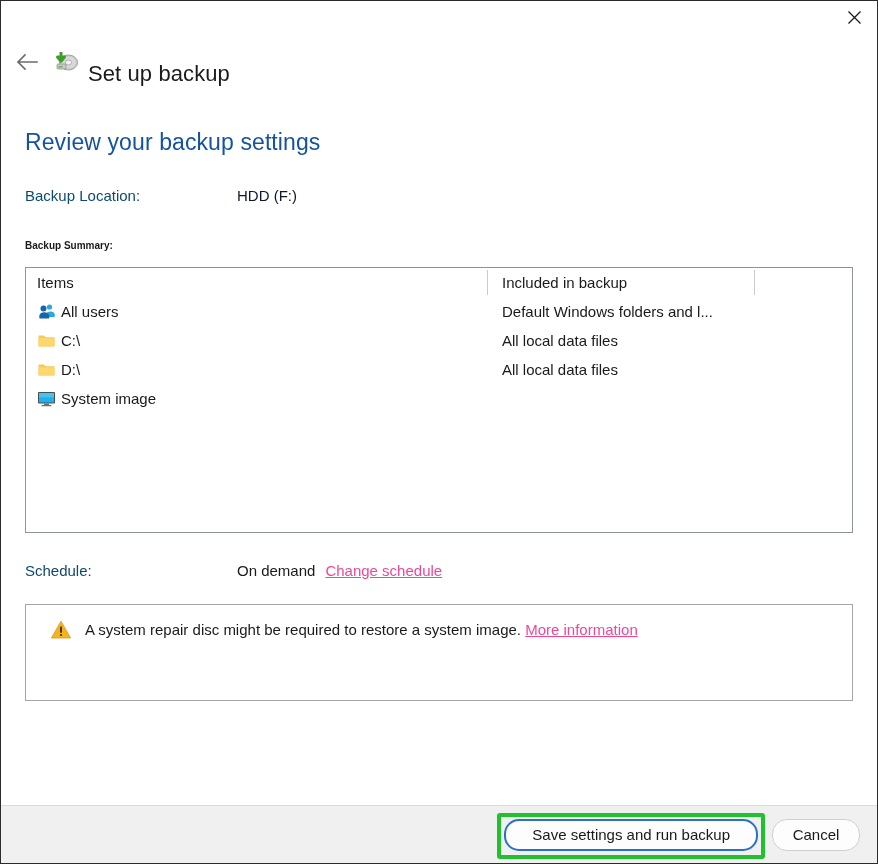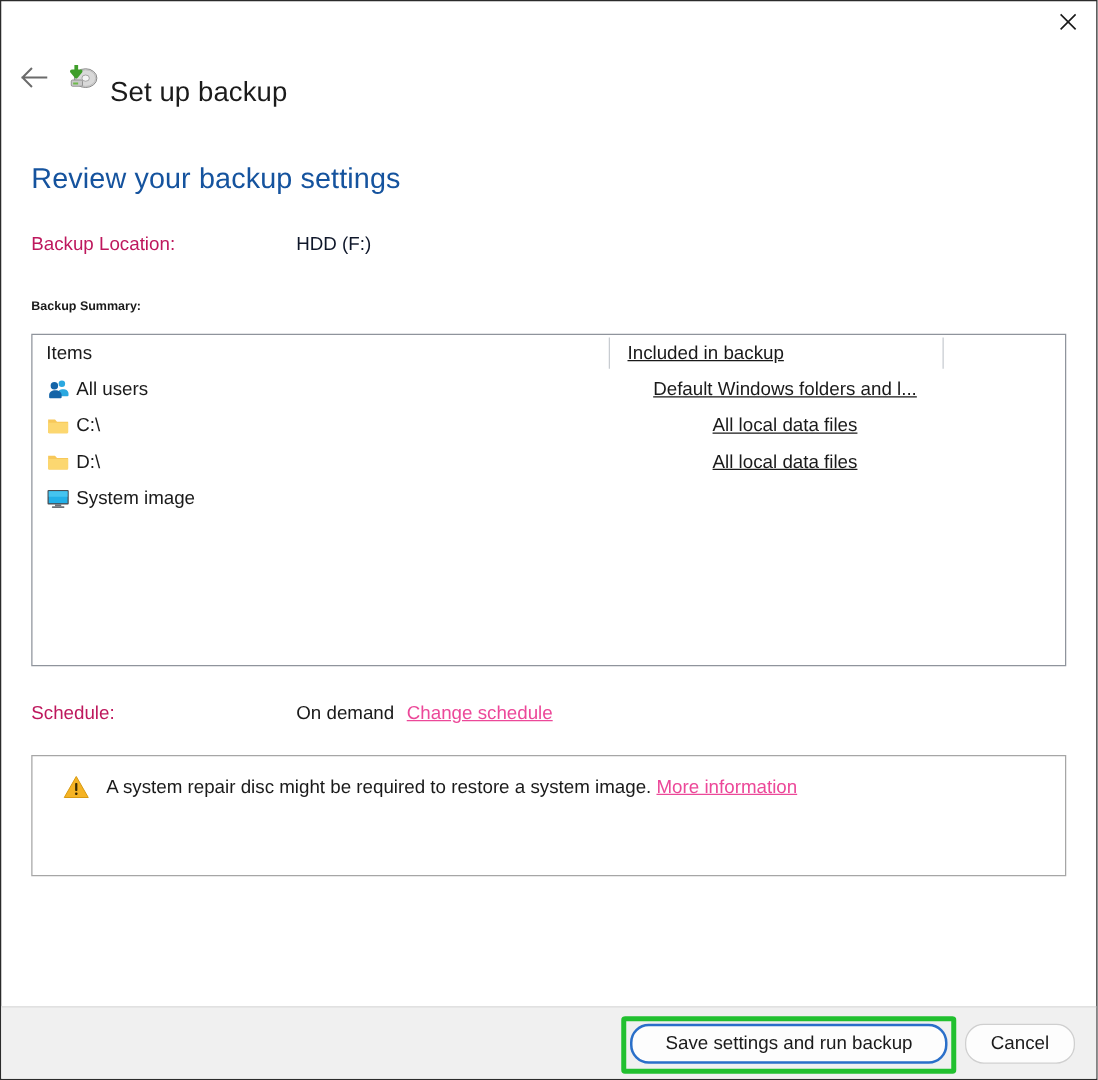--- a/index.html
+++ b/index.html
@@ -93,21 +93,21 @@
 
   .field-row {
     display: flex;
     margin-top: 31px;
     font-size: 15px;
     align-items: baseline;
   }
   .field-label {
     width: 212px;
     flex: 0 0 auto;
-    color: #be185d;
+    color: #0c4a6e;
   }
   .field-value { color: #0f172a; }
 
   .summary-label {
     margin-top: 36px;
     font-size: 10px;
     font-weight: bold;
   }
 
   
@@ -143,29 +143,27 @@
     padding-left: 11px;
     box-sizing: border-box;
   }
   .col-incl {
     width: 267px;
     flex: 0 0 auto;
     padding-left: 15px;
     box-sizing: border-box;
     white-space: nowrap;
     overflow: hidden;
-    text-decoration: underline;
   }
 
   .table-row {
     display: flex;
     height: 29px;
     align-items: center;
     font-size: 15px;
-    text-align: center;
   }
   .row-icon {
     width: 19px;
     height: 19px;
     margin-right: 5px;
     flex: 0 0 auto;
     display: block;
   }
   .col-items.cell {
     display: flex;

